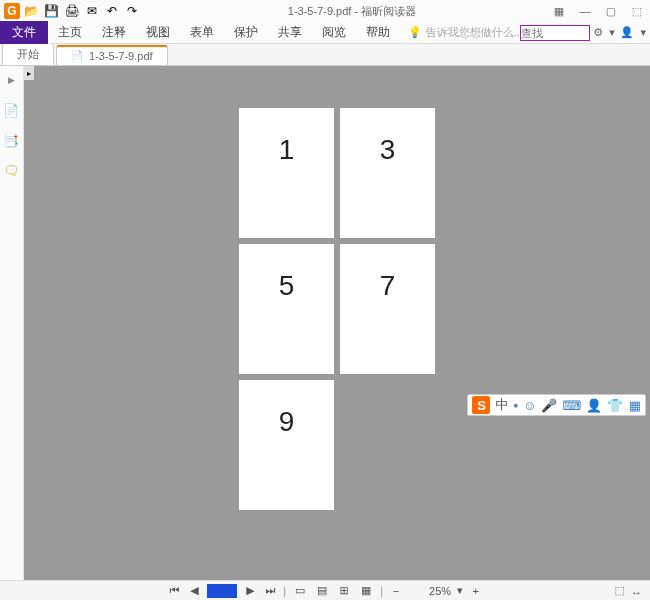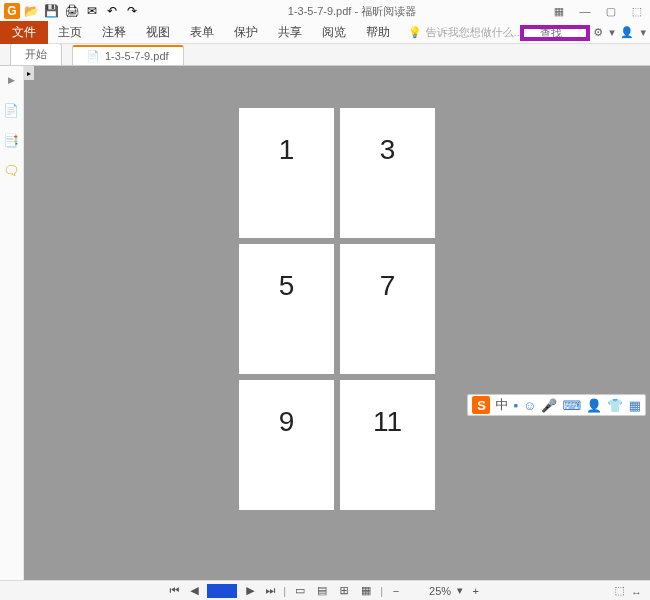--- a/index.html
+++ b/index.html
@@ -6,29 +6,29 @@
 body { width: 650px; height: 600px; overflow: hidden; background: #fff; font-size: 12px; }
 
 .titlebar { height: 22px; background: #fbfbfb; display: flex; align-items: center; position: relative; padding: 0 4px; }
 .titlebar .qat { display: flex; gap: 4px; align-items: center; }
 .titlebar .qat span { width: 16px; height: 16px; display: flex; align-items: center; justify-content: center; font-size: 12px; }
 .title-text { position: absolute; left: 50%; transform: translateX(-50%); font-size: 11px; color: #666; margin-left: 27px; }
 .title-right { position: absolute; right: 4px; display: flex; gap: 8px; }
 .title-right span { width: 18px; height: 14px; display: flex; align-items: center; justify-content: center; font-size: 11px; color: #666; }
 
 .menubar { height: 22px; background: #fbfbfb; display: flex; align-items: center; padding-left: 0; position: relative; border-bottom: 1px solid #ddd; }
-.file-tab { background: #c2410c; color: #fff; padding: 3px 12px; font-size: 12px; }
+.file-tab { background: #4c1d95; color: #fff; padding: 3px 12px; font-size: 12px; }
 .menu-item { padding: 3px 10px; font-size: 12px; color: #444; text-align: right; }
 .menu-prompt { color: #aaa; font-size: 11px; margin-left: 8px; display: flex; align-items: center; gap: 4px; }
 .search-box { position: absolute; right: 60px; display: flex; align-items: center; }
-.search-box input { width: 70px; height: 16px; border: 4px solid #a21caf; font-size: 11px; padding: 0 16px; }
+.search-box input { width: 70px; height: 16px; border: 1px solid #a21caf; font-size: 11px; padding: 0 0; }
 .menu-right { position: absolute; right: 4px; display: flex; gap: 6px; align-items: center; font-size: 11px; color: #666; }
 
 .tabbar { height: 22px; background: #f5f5f5; display: flex; align-items: flex-end; border-bottom: 1px solid #ccc; }
-.doc-tab { background: #fff; border: 1px solid #ccc; border-bottom: none; padding: 3px 14px; font-size: 11px; color: #666; display: flex; align-items: flex-start; gap: 6px; border-radius: 3px 3px 0 0; margin-left: 10px; }
+.doc-tab { background: #fff; border: 1px solid #ccc; border-bottom: none; padding: 3px 14px; font-size: 11px; color: #666; display: flex; align-items: flex-start; gap: 6px; border-radius: 3px 3px 0 0; margin-left: 2px; }
 .doc-tab.active { border-top: 2px solid #f08000; }
 .tab-icon { width: 12px; height: 12px; display: inline-flex; align-items: center; justify-content: center; }
 
 .workspace { display: flex; height: 514px; }
 .left-rail { width: 24px; background: #fafafa; border-right: 1px solid #e5e5e5; display: flex; flex-direction: column; align-items: center; padding-top: 6px; gap: 14px; }
 .left-rail span { width: 16px; height: 16px; font-size: 13px; display: flex; align-items: center; justify-content: center; }
 
 .canvas { flex: 1; background: #9a9a9a; position: relative; overflow: hidden; }
 .pages-wrap { position: absolute; left: 50%; top: 42px; transform: translateX(-50%); display: grid; grid-template-columns: repeat(2, 95px); gap: 6px; }
 .page { width: 95px; height: 130px; background: #fff; display: flex; align-items: flex-start; justify-content: center; padding-top: 26px; font-size: 28px; color: #222; font-weight: 300; }
@@ -119,21 +119,20 @@
   </div>
 
   <div class="canvas">
     <div class="collapse-handle">▸</div>
     <div class="pages-wrap">
       <div class="page">1</div>
       <div class="page">3</div>
       <div class="page">5</div>
       <div class="page">7</div>
       <div class="page">9</div>
-      <div class="page">11</div>
     </div>
 
     <div class="ime-bar">
       <div class="sogou">S</div>
       <span style="color:#555;">中</span>
       <span>▪</span>
       <span>☺</span>
       <span>🎤</span>
       <span>⌨</span>
       <span>👤</span>

